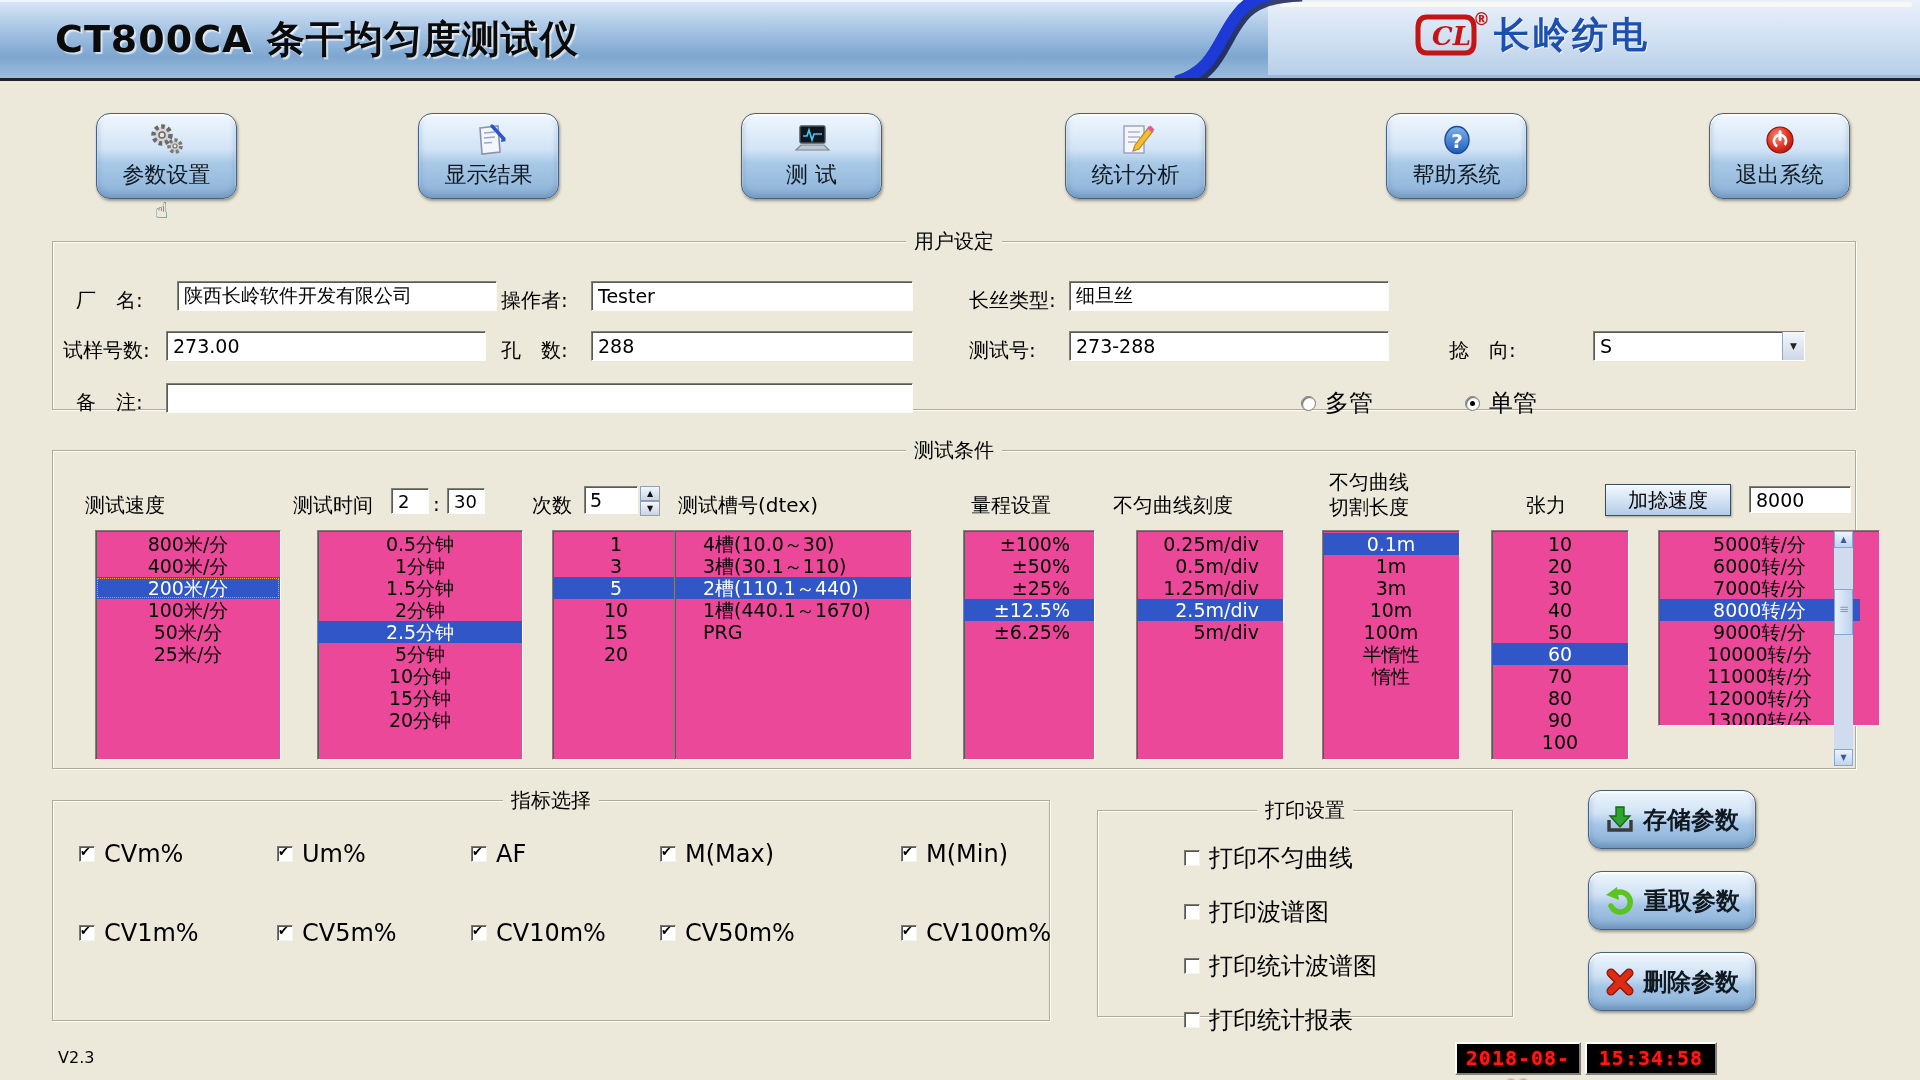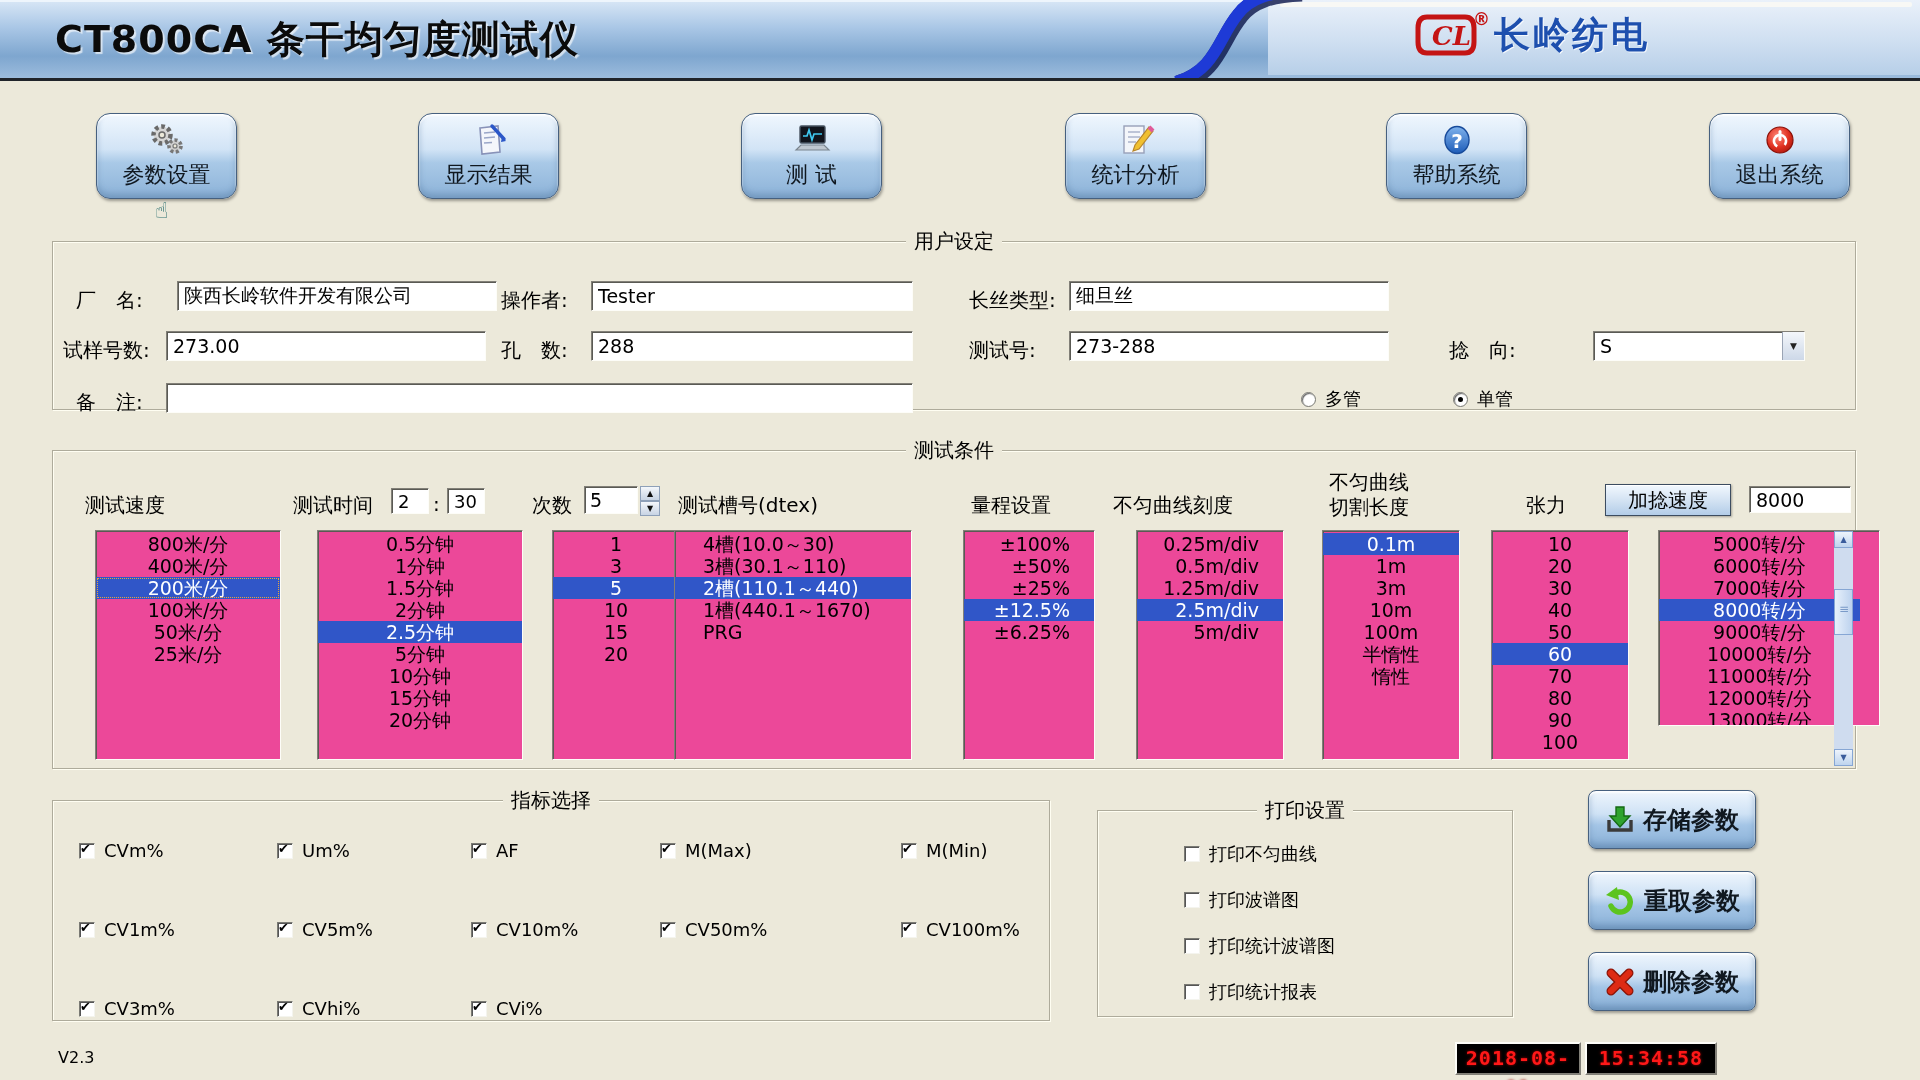--- a/index.html
+++ b/index.html
@@ -58,29 +58,29 @@
   .list .li.focused{outline:1px dotted #e8a33d;outline-offset:-2px;}
   .colhdr{position:absolute;font-size:20px;white-space:nowrap;}
   
   .sbar{position:absolute;top:1px;right:1px;bottom:1px;width:19px;background:#cfdcef;}
   .sbtn{position:absolute;left:0;width:19px;height:17px;background:linear-gradient(180deg,#eef4fc,#bed4ee);
     border:1px solid #86a6d4;box-sizing:border-box;color:#3a5c9c;font-size:8px;line-height:15px;text-align:center;}
   .sthumb{position:absolute;left:0;top:58px;width:19px;height:46px;background:linear-gradient(90deg,#e7f0fb,#bcd2ee);
     border:1px solid #86a6d4;box-sizing:border-box;}
   .sthumb:after{content:"≡";position:absolute;left:4px;top:12px;color:#7a9ac8;font-size:12px;}
   
-  .cb-item,.radio-item{display:flex;align-items:center;gap:9px;font-size:18px;white-space:nowrap;cursor:pointer;}
+  .cb-item,.radio-item{display:flex;align-items:center;gap:9px;font-size:24px;white-space:nowrap;cursor:pointer;}
   .cb{width:14px;height:14px;background:#fff;border:1px solid;border-color:#7a7a74 #f4f4ee #f4f4ee #7a7a74;
     box-shadow:inset 1px 1px 0 #555;position:relative;flex:0 0 auto;}
   .cb-item.checked .cb:after{content:"✔";position:absolute;left:0px;top:-3px;font-size:13px;color:#000;}
   .radio{width:13px;height:13px;border-radius:50%;background:#fff;border:1px solid #787872;
     box-shadow:inset 1px 1px 1px #666;position:relative;flex:0 0 auto;}
   .radio-item.checked .radio:after{content:"";position:absolute;left:4px;top:4px;width:5px;height:5px;border-radius:50%;background:#000;}
   
-  .abtn{position:absolute;left:1588px;width:166px;height:57px;border:1px solid #46607f;border-radius:8px;
+  .abtn{position:absolute;left:1588px;width:166px;height:57px;border:1px solid #46607f;border-radius:13px;
     background:linear-gradient(180deg,#eff6fd 0%,#cfe2f5 40%,#a4c5e6 60%,#88afd6 100%);
     box-shadow:inset 0 2px 2px rgba(255,255,255,.95), inset 0 -4px 6px rgba(82,120,160,.5), 1px 2px 3px rgba(0,0,0,.35);
     display:flex;align-items:center;justify-content:center;gap:8px;cursor:pointer;}
   .abtn .alabel{font-size:24px;font-weight:600;color:#101820;white-space:nowrap;}
   
   .minibtn{position:absolute;border:1px solid #3c4c60;
     background:linear-gradient(180deg,#f2f8fe 0%,#d4e3f3 50%,#b3cde8 100%);
     box-shadow:inset 0 1px 0 #fff, 1px 1px 2px rgba(0,0,0,.3);
     font-size:20px;display:flex;align-items:center;justify-content:center;cursor:pointer;}
   
@@ -397,35 +397,20 @@
         </label>
         <label class="cb-item checked">
         <span class="cb"></span>
           <span>CV50m%</span>
         </label>
         <label class="cb-item checked">
         <span class="cb"></span>
           <span>CV100m%</span>
         </label>
       </div>
-    <div style="position:absolute;left:26px;top:184px;right:10px;display:grid;grid-template-columns:198px 194px 189px 241px 1fr;">
-
-    <label class="cb-item checked">
-        <span class="cb"></span>
-          <span>CV3m%</span>
-        </label>
-        <label class="cb-item checked">
-        <span class="cb"></span>
-          <span>CVhi%</span>
-        </label>
-        <label class="cb-item checked">
-        <span class="cb"></span>
-          <span>CVi%</span>
-        </label>
-      </div>
   </fieldset>
 
   <fieldset class="grp" style="left:1097px;top:797px;width:414px;height:218px;">
     <legend>打印设置</legend>
     <div style="position:absolute;left:86px;top:18px;display:flex;flex-direction:column;gap:22px;">
 
     <label class="cb-item">
         <span class="cb"></span>
           <span>打印不匀曲线</span>
         </label>

